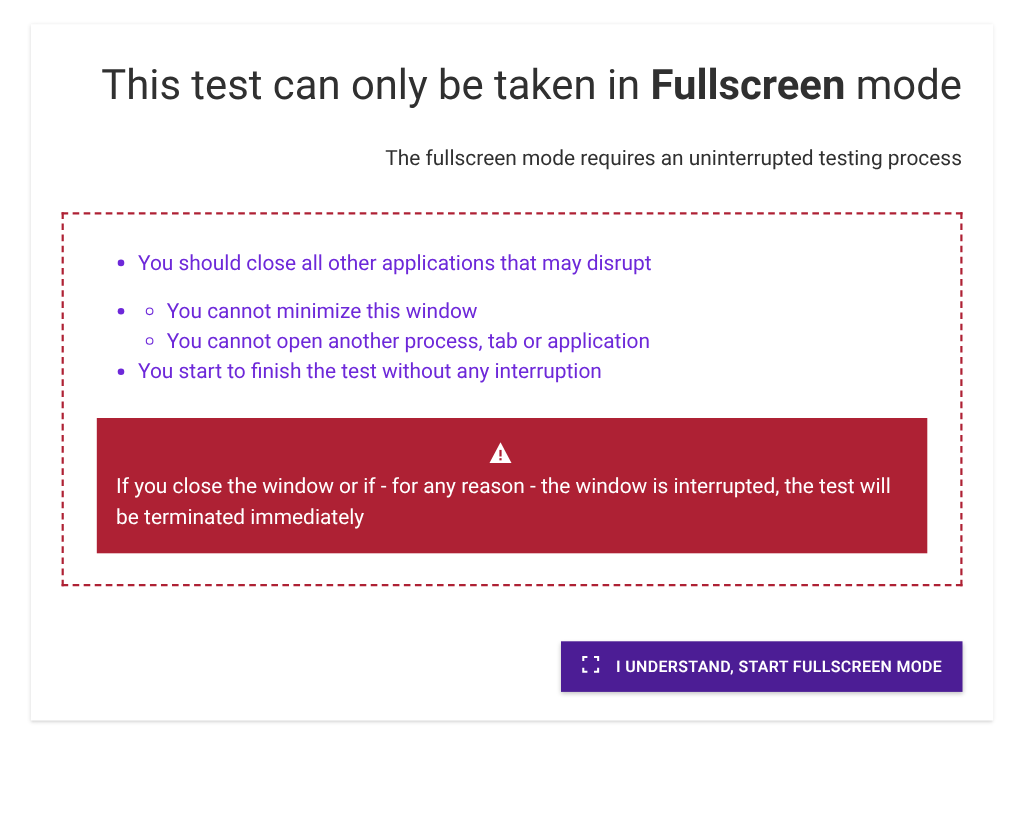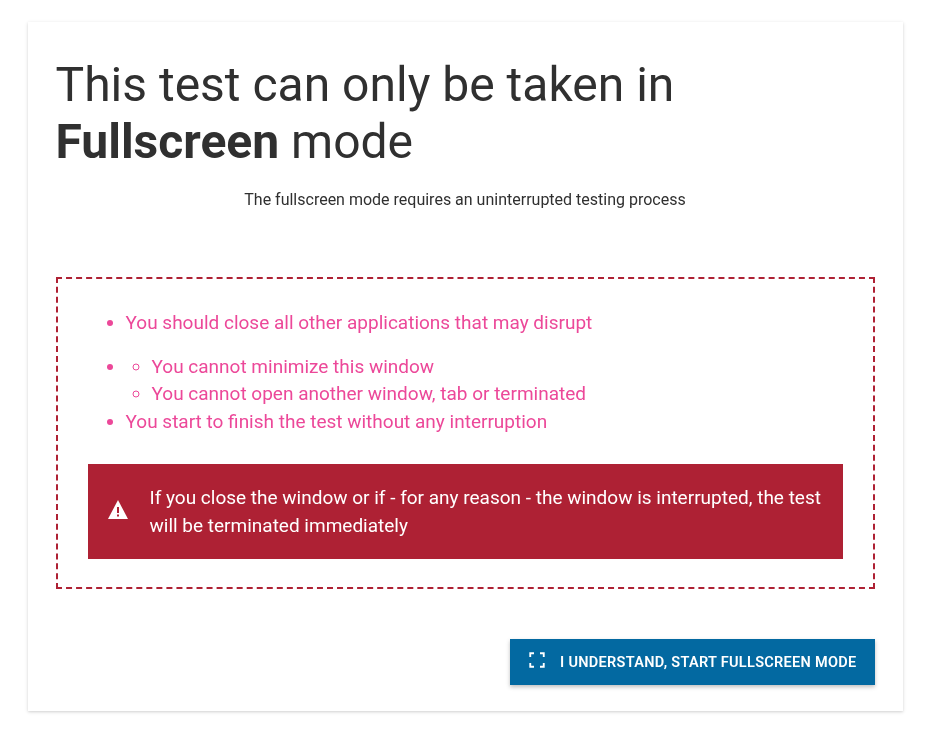--- a/index.html
+++ b/index.html
@@ -13,44 +13,44 @@
       padding: 22px;
     }
     .card {
       background: #ffffff;
       box-shadow: 0 1px 4px rgba(0,0,0,0.12), 0 1px 2px rgba(0,0,0,0.08);
       padding: 30px 28px 26px 28px;
       width: 875px;
       margin: 0 auto;
     }
     .title {
-      text-align: left;
-      font-size: 48px;
+      text-align: right;
+      font-size: 38px;
       font-weight: 400;
       color: #303030;
-      margin-bottom: 20px;
+      margin-bottom: 32px;
       margin-top: 4px;
     }
     .title .bold {
       font-weight: 700;
     }
     .subtitle {
-      text-align: center;
-      font-size: 16px;
+      text-align: right;
+      font-size: 19px;
       font-weight: 400;
       color: #303030;
-      margin-bottom: 68px;
+      margin-bottom: 38px;
     }
     .dashed-box {
       border: 2px dashed #AE2134;
       padding: 30px 30px 28px 30px;
       margin-bottom: 50px;
     }
     .rules-list {
-      color: #ec4899;
+      color: #6d28d9;
       font-size: 19px;
       line-height: 1.46;
       padding-left: 38px;
       margin-bottom: 28px;
     }
     .rules-list > li {
       list-style-type: disc;
     }
     .rules-list ul {
       padding-left: 26px;
@@ -58,35 +58,36 @@
     }
     .rules-list ul > li {
       list-style-type: circle;
     }
     .alert {
       background: #AE2134;
       color: #ffffff;
       display: flex;
       align-items: center;
       padding: 20px 18px 20px 18px;
+      flex-direction: column;
     }
     .alert-icon {
       flex: 0 0 auto;
       margin-right: 20px;
     }
     .alert-text {
       font-size: 19px;
       line-height: 1.46;
     }
     .button-row {
       display: flex;
       justify-content: flex-end;
     }
     .start-button {
-      background: #0369a1;
+      background: #4c1d95;
       color: #ffffff;
       border: none;
       padding: 12px 18px;
       font-size: 14.5px;
       font-weight: 600;
       letter-spacing: 0.3px;
       cursor: pointer;
       display: flex;
       align-items: center;
       gap: 14px;
@@ -104,21 +105,21 @@
   </h1>
 
   <p class="subtitle">The fullscreen mode requires an uninterrupted testing process</p>
 
   <div class="dashed-box">
     <ul class="rules-list">
       <li>You should close all other applications that may disrupt</li>
       <li>
         <ul>
           <li>You cannot minimize this window</li>
-          <li>You cannot open another window, tab or terminated</li>
+          <li>You cannot open another process, tab or application</li>
         </ul>
       </li>
       <li>You start to finish the test without any interruption</li>
     </ul>
 
     <div class="alert">
       <span class="alert-icon">
         <svg width="24" height="24" viewBox="0 0 24 24" fill="#ffffff">
           <path d="M12 2 L22 21 L2 21 Z"></path>
           <rect x="11" y="9" width="2" height="6" fill="#AE2134"></rect>

